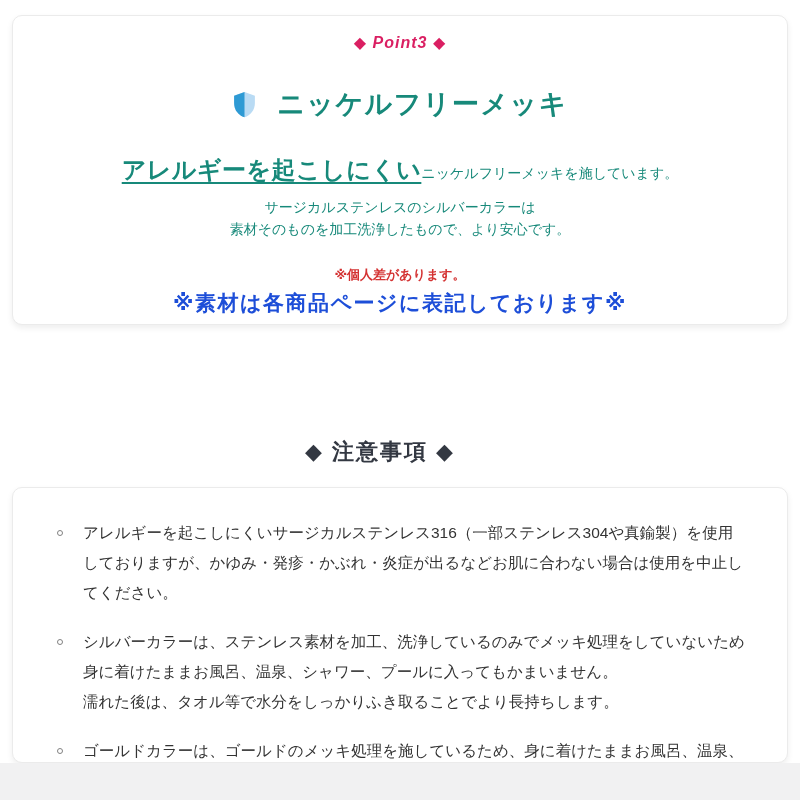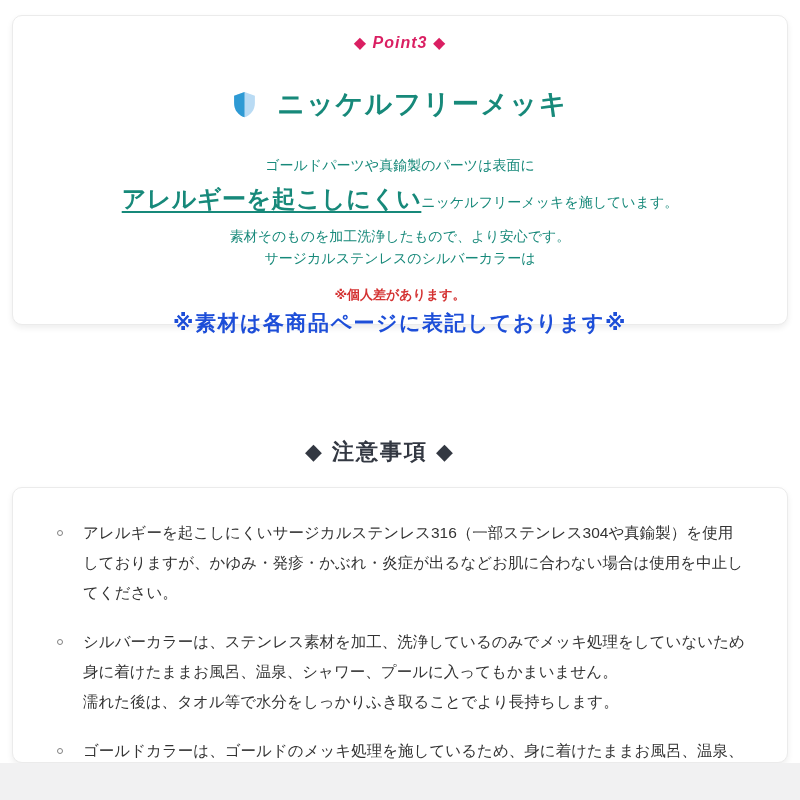--- a/index.html
+++ b/index.html
@@ -66,21 +66,21 @@
   .highlight {
     color: #17897a;
     font-size: 24px;
     font-weight: bold;
     letter-spacing: 0.5px;
     text-decoration: underline;
     text-decoration-thickness: 2px;
     text-underline-offset: 4px;
   }
   .note-red {
-    margin-top: 17px;
+    margin-top: 26px;
     color: #d43232;
     font-size: 13px;
     font-weight: bold;
   }
   .note-bold {
     margin-top: 5px;
     color: #1d4ed8;
     font-size: 21px;
     font-weight: bold;
     letter-spacing: 1.5px;
@@ -135,26 +135,25 @@
               </clipPath>
           </defs>
           <path d="M12 1 L22 4.5 V11.5 C22 18.5 17.8 23.2 12 25.3 C6.2 23.2 2 18.5 2 11.5 V4.5 Z" fill="#b9dbf4"></path>
           <path d="M12 1 L22 4.5 V11.5 C22 18.5 17.8 23.2 12 25.3 C6.2 23.2 2 18.5 2 11.5 V4.5 Z" fill="#2e9ad4" clip-path="url(#leftHalf)"></path>
         </svg>
       </span>
       <h2 class="point-title">ニッケルフリーメッキ</h2>
     </div>
 
     <div class="para">
-      <div>ゴールドパーツや真鍮製のパーツは表面に</div>
       <div class="big-line">
         <span class="highlight">アレルギーを起こしにくい</span><span>ニッケルフリーメッキを施しています。</span>
       </div>
+      <div>サージカルステンレスのシルバーカラーは</div>
       <div>素材そのものを加工洗浄したもので、より安心です。</div>
-      <div>サージカルステンレスのシルバーカラーは</div>
     </div>
 
     <div class="note-red">※個人差があります。</div>
 
     <div class="note-bold">※素材は各商品ページに表記しております※</div>
   </section>
 
   <h2 class="caution-heading">◆ 注意事項 ◆</h2>
 
   <section class="card card-caution">

